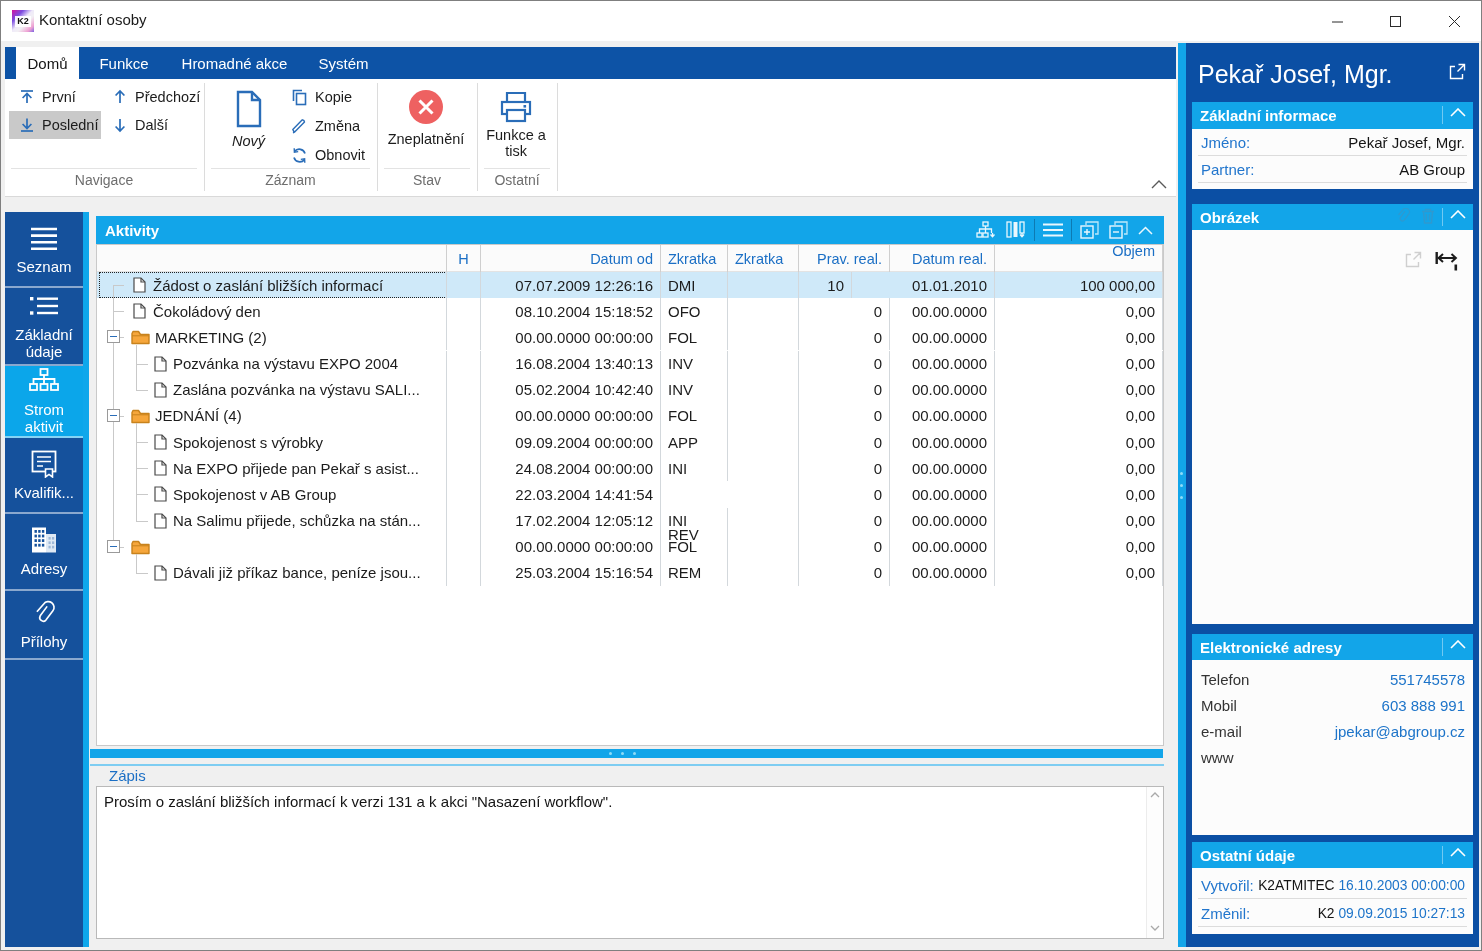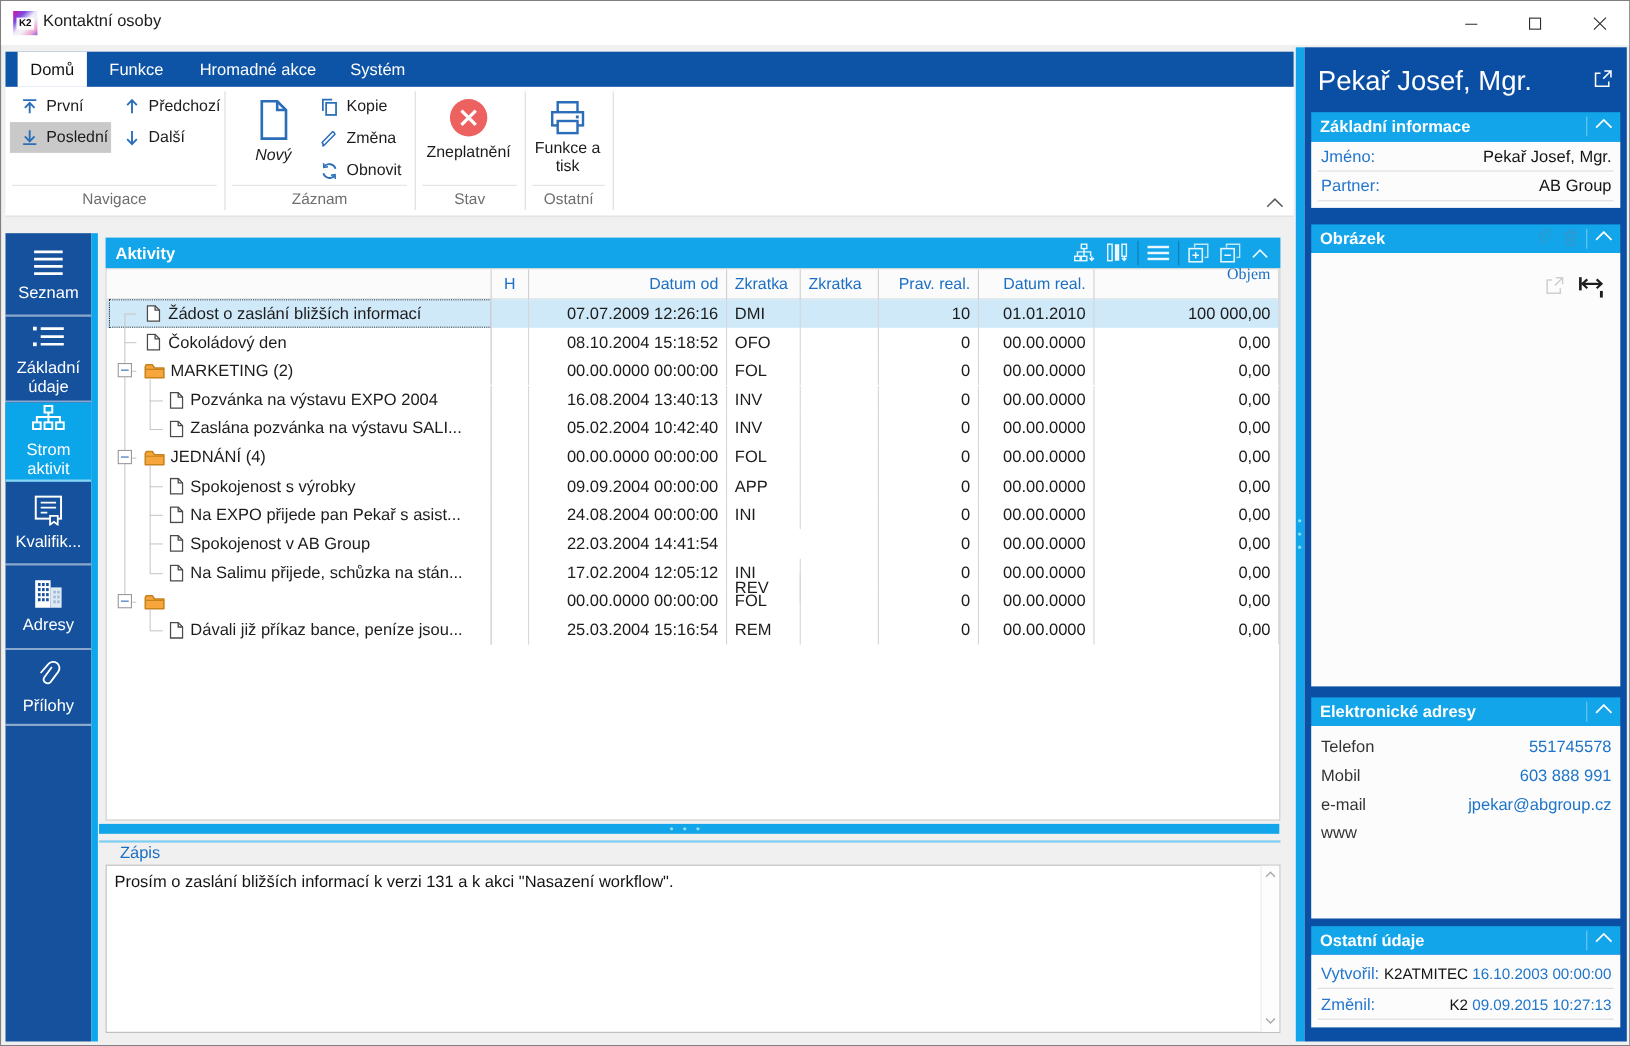--- a/index.html
+++ b/index.html
@@ -397,40 +397,40 @@
   </div>
 
   <div id="table" class="abs">
     <div id="thead">
         <div class="th c" style="left: 350px; width: 34px; padding: 0px;">H</div>
         <div class="th r" style="left: 384px; width: 180px; padding: 0px 7px 0px 0px;">Datum od</div>
         <div class="th " style="left: 564px; width: 67px; padding: 0px 0px 0px 7px;">Zkratka</div>
         <div class="th " style="left: 631px; width: 71px; padding: 0px 0px 0px 7px;">Zkratka</div>
         <div class="th r" style="left: 702px; width: 91px; padding: 0px 7px 0px 0px;">Prav. real.</div>
         <div class="th r" style="left: 793px; width: 105px; padding: 0px 7px 0px 0px;">Datum real.</div>
-        <div class="th r" style="left: 898px; width: 168px; padding: 0px 7px 16px 0px; font-family: Liberation Serif, serif;">Objem</div>
+        <div class="th r" style="left: 898px; width: 168px; padding: 0px 7px 16px 0px;">Objem</div>
         <div style="position: absolute; left: 349px; top: 0px; width: 1px; height: 27px; background: rgb(207, 207, 207);"></div>
       </div>
     <div id="tbody">
         <div class="trow sel" style="top: 27px; height: 26.17px;">
           <div class="cell name-cell" style="left: 0px; width: 350px;">
             <div class="focus-rect"></div>
             <span class="row-icon" style="left: 36px; top: 5px;">
               <svg width="13" height="16" viewBox="0 0 13 16">
                 <path d="M1 1 H8 L12 5 V15 H1 Z" fill="#fff" stroke="#4a4a4a" stroke-width="1.2"></path>
                 <path d="M8 1 V5 H12" fill="none" stroke="#4a4a4a" stroke-width="1.2"></path>
               </svg>
             </span>
             <span class="row-label" style="left: 56px; top: 4.5px;">Žádost o zaslání bližších informací</span>
           </div>
           <div class="cell " style="left: 350px; width: 34px; padding: 0px 0px 0px 7px;"></div>
           <div class="cell r" style="left: 384px; width: 180px; padding: 0px 7px 0px 0px;">07.07.2009 12:26:16</div>
           <div class="cell " style="left: 564px; width: 67px; padding: 0px 0px 0px 7px;">DMI</div>
           <div class="cell " style="left: 631px; width: 71px; padding: 0px 0px 0px 7px;"></div>
-          <div class="cell r" style="left: 702px; width: 91px; padding: 0px 7px 0px 0px;">10</div>
+          <div class="cell r" style="left: 664px; width: 91px; padding: 0px 7px 0px 0px;">10</div>
           <div class="cell r" style="left: 793px; width: 105px; padding: 0px 7px 0px 0px;">01.01.2010</div>
           <div class="cell r" style="left: 898px; width: 168px; padding: 0px 7px 0px 0px;">100 000,00</div>
           <div style="position: absolute; left: 349px; top: 0px; width: 1px; height: 100%; background: rgb(211, 216, 220);"></div>
         </div>
         <div class="trow" style="top: 53.17px; height: 26.17px;">
           <div class="cell name-cell" style="left: 0px; width: 350px;">
             <span class="row-icon" style="left: 36px; top: 5px;">
               <svg width="13" height="16" viewBox="0 0 13 16">
                 <path d="M1 1 H8 L12 5 V15 H1 Z" fill="#fff" stroke="#4a4a4a" stroke-width="1.2"></path>
                 <path d="M8 1 V5 H12" fill="none" stroke="#4a4a4a" stroke-width="1.2"></path>

